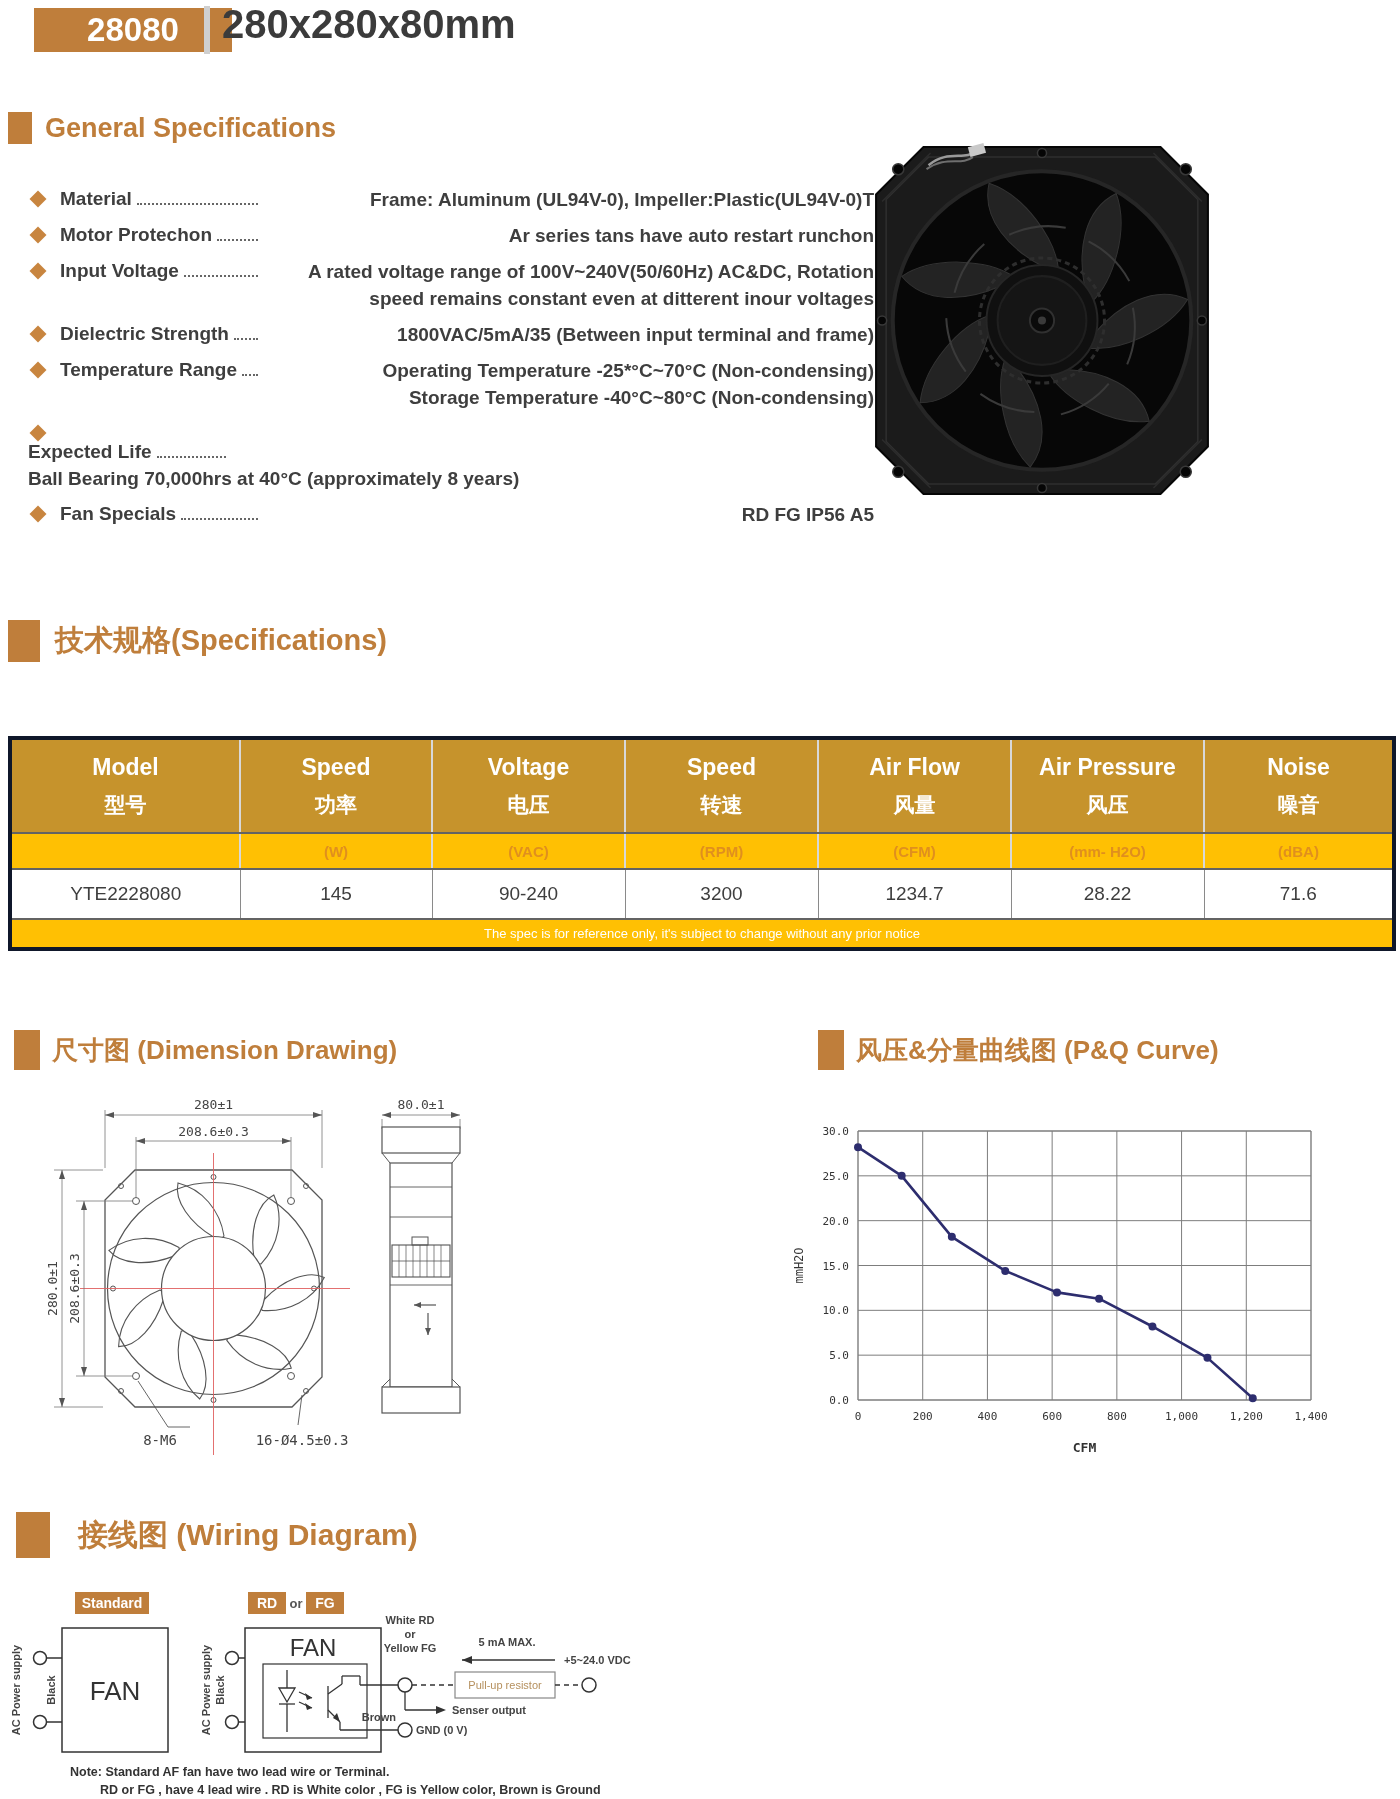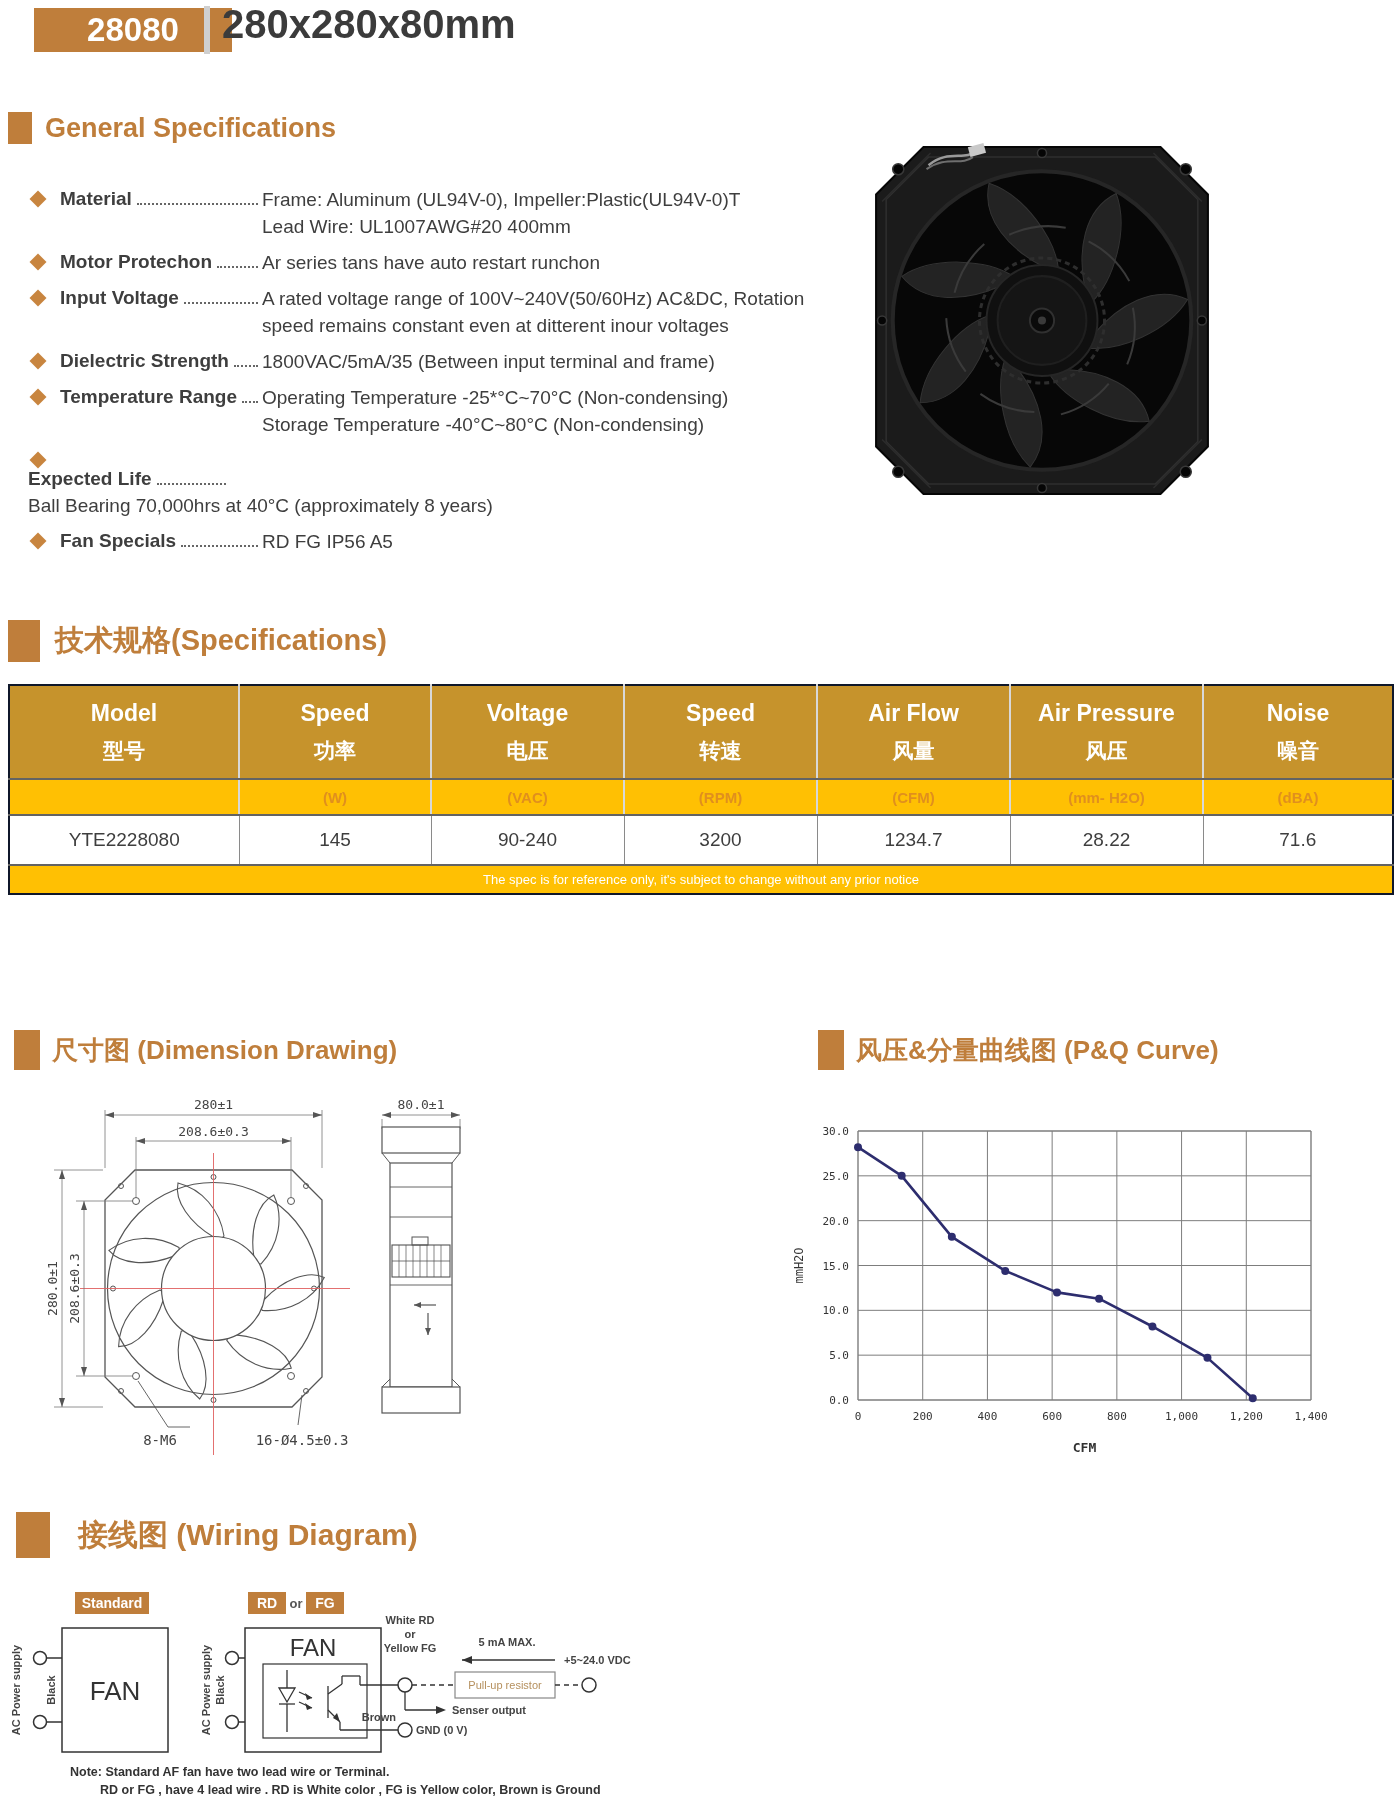--- a/index.html
+++ b/index.html
@@ -20,26 +20,26 @@
   #dim-head{left:14px;top:1030px;font-size:26px;}#dim-head .sec-sq{width:26px;height:40px;margin-right:12px;}
   #pq-head{left:818px;top:1030px;font-size:26px;}#pq-head .sec-sq{width:26px;height:40px;margin-right:12px;}
   #wd-head{left:16px;top:1512px;font-size:30px;} #wd-head .sec-sq{width:34px;height:46px;margin-right:28px;}
 
   
   .specs{position:absolute;left:28px;top:186px;width:846px;}
   .spec-row{display:flex;align-items:flex-start;margin-bottom:9px;}
   .diamond{width:12px;height:12px;background:#c8853f;transform:rotate(45deg);margin:7px 16px 0 4px;flex:none;}
   .spec-label{flex:none;width:202px;display:flex;align-items:center;font-weight:bold;font-size:19px;line-height:26px;}
   .dots{flex:1;border-bottom:2.5px dotted #666;margin:0 4px 5px 5px;height:14px;}
-  .spec-value{flex:1;font-weight:normal;font-size:19px;line-height:27px;}
+  .spec-value{flex:1;font-weight:bold;font-size:19px;line-height:27px;text-align:right;}
   .spec-line{display:block;}
 
   
-  .spec-table{position:absolute;left:8px;top:684px;width:1384px;border-collapse:collapse;table-layout:fixed;
-              text-align:center;border:2px solid #0f172a;}
+  .spec-table{position:absolute;left:8px;top:736px;width:1384px;border-collapse:collapse;table-layout:fixed;
+              text-align:center;border:4px solid #0f172a;}
   .spec-table th{background:#c6932c;color:#fff;height:92px;border-left:2px solid #d8d8d8;
                  border-bottom:2px solid #636363;font-weight:bold;padding:0;}
   .spec-table th:first-child{border-left:none;}
   .th-en{font-size:23px;line-height:28px;}
   .th-cn{font-size:21px;margin-top:10px;}
   .units-row td{background:#ffc003;color:#e08f1e;height:34px;font-size:15px;font-weight:bold;
                 border-left:2px solid #d8d8d8;border-bottom:2px solid #636363;padding:0;}
   .units-row td:first-child{border-left:none;}
   .data-row td{background:#fff;color:#3e3e3e;height:48px;font-size:19px;border:1px solid #8a8a8a;padding:0;}
   .foot-row td{background:#ffc003;color:#fff;height:27px;font-size:13px;border-top:2px solid #636363;padding:0;}
@@ -67,21 +67,20 @@
 
   <div class="specs">
     <div class="spec-row">
       <span class="diamond"></span>
       <span class="spec-label">
           <span>Material</span>
           <span class="dots"></span>
         </span>
       <span class="spec-value">
         <span class="spec-line">Frame: Aluminum (UL94V-0), Impeller:Plastic(UL94V-0)T</span>
-        <span class="spec-line">Lead Wire: UL1007AWG#20 400mm</span>
       </span>
     </div>
     <div class="spec-row">
       <span class="diamond"></span>
       <span class="spec-label">
           <span>Motor Protechon</span>
           <span class="dots"></span>
         </span>
       <span class="spec-value">
         <span class="spec-line">Ar series tans have auto restart runchon</span>

